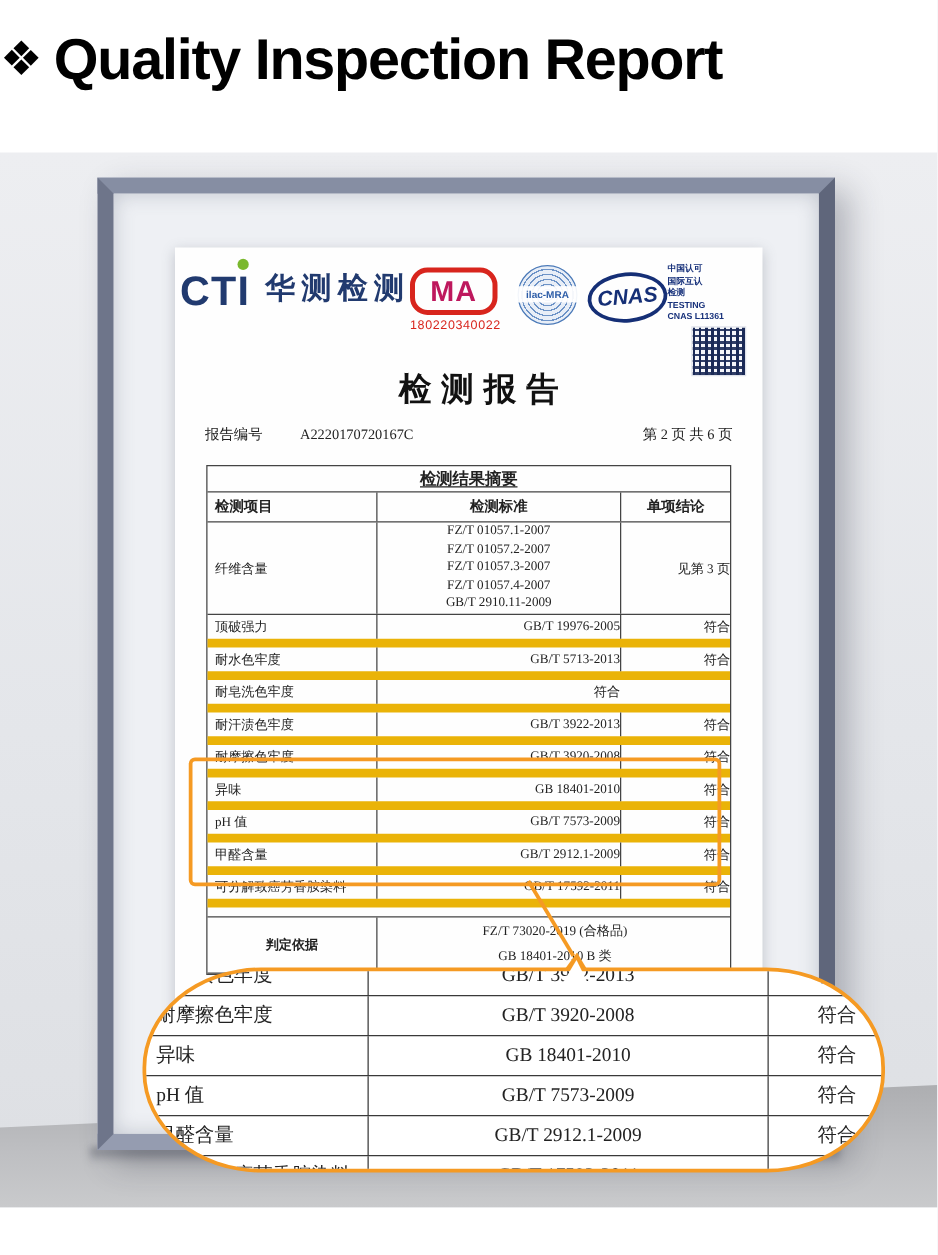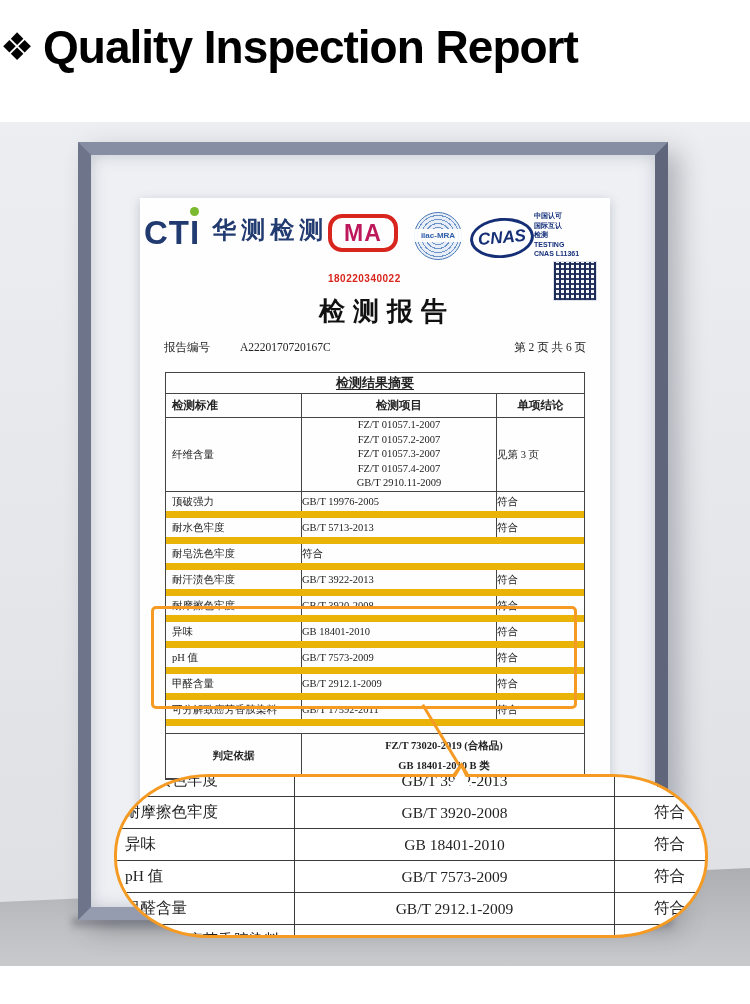--- a/index.html
+++ b/index.html
@@ -34,21 +34,21 @@
     font-family:"Liberation Sans","DejaVu Sans",sans-serif;color:#213a6f;}
   .cti-text{font-size:33px;font-weight:bold;letter-spacing:1px;position:relative;}
   .cti-dot{position:absolute;right:1px;top:-7px;width:9px;height:9px;border-radius:50%;
     background:#7ab82e;}
   .cti-cn{font-size:24px;font-weight:bold;letter-spacing:5px;}
   .cma{position:absolute;left:188px;top:16px;text-align:center;
     font-family:"Liberation Sans","DejaVu Sans",sans-serif;}
   .cma-badge{width:62px;height:30px;border:4px solid #d8251d;border-radius:14px;
     color:#be185d;font-size:23px;font-weight:bold;display:flex;align-items:center;
     justify-content:center;letter-spacing:1px;}
-  .cma-num{margin-top:21px;font-size:10px;font-weight:bold;color:#d8251d;letter-spacing:.5px;}
+  .cma-num{margin-top:3px;font-size:10px;font-weight:normal;color:#d8251d;letter-spacing:.5px;}
   .ilac{position:absolute;left:274px;top:14px;width:46px;height:46px;border-radius:50%;
     background:repeating-radial-gradient(circle at 50% 50%,#6d93c7 0 1px,#e8eef7 1px 4px);
     border:1px solid #4a79b8;}
   .ilac-band{position:absolute;left:-3px;right:-3px;top:16px;height:13px;
     background:rgba(255,255,255,.93);display:flex;align-items:center;justify-content:center;
     font-family:"Liberation Sans","DejaVu Sans",sans-serif;font-size:8px;font-weight:bold;
     color:#2d5da8;border-radius:2px;}
   .cnas{position:absolute;left:330px;top:20px;width:58px;height:34px;
     border:3px solid #152f76;border-radius:50%;display:flex;align-items:center;
     justify-content:center;transform:rotate(-5deg);}
@@ -70,29 +70,29 @@
   .meta-row .val{margin-left:30px;}
   
   .report-table{position:absolute;left:25px;top:174px;width:420px;
     border:1px solid #444;font-size:10.5px;box-sizing:border-box;}
   .t-summary{height:20px;line-height:20px;text-align:center;font-weight:bold;
     font-size:13px;border-bottom:1px solid #444;}
   .t-summary u{text-underline-offset:2px;}
   .grid3{display:grid;grid-template-columns:135px 195px 88px;}
   .grid3>div{display:flex;align-items:center;height:100%;box-sizing:border-box;}
   .grid3>div:nth-child(1){padding-left:6px;}
-  .grid3>div:nth-child(2),.grid3>div:nth-child(3){justify-content:flex-start;border-left:1px solid #444;}
+  .grid3>div:nth-child(2),.grid3>div:nth-child(3){justify-content:flex-end;border-left:1px solid #444;}
   .t-head{height:23px;font-weight:bold;font-size:11.5px;border-bottom:1px solid #444;}
   .t-head>div:nth-child(2),.t-head>div:nth-child(3){justify-content:center;}
   .t-row{height:19px;border-bottom:7px solid #eab308;}
   .t-row-fiber{height:73px;border-bottom:1px solid #444;}
   .std-lines{width:100%;text-align:center;line-height:14.5px;}
   .t-gap{height:7px;border-bottom:1px solid #444;}
   .t-judge{display:grid;grid-template-columns:135px 285px;height:44px;border-bottom:1px solid #444;}
-  .t-judge>div{display:flex;align-items:center;justify-content:center;height:100%;box-sizing:border-box;font-weight:bold;}
+  .t-judge>div{display:flex;align-items:center;justify-content:center;height:100%;box-sizing:border-box;}
   .t-judge>div:nth-child(2){border-left:1px solid #444;}
   .judge-label{font-weight:bold;}
   .judge-lines{text-align:center;line-height:20px;}
   .t-footer{height:20px;line-height:20px;text-align:center;}
   
   .hl-rect{position:absolute;left:151px;top:484px;width:420px;height:97px;
     border:3px solid #f59a23;border-radius:5px;z-index:5;}
   .connector{position:absolute;left:424px;top:582px;width:70px;height:0;
     border-top:3px solid #f59a23;transform-origin:0 0;transform:rotate(59deg);z-index:5;}
   .blob{position:absolute;left:114px;top:652px;width:588px;height:158px;
@@ -155,22 +155,22 @@
         <div class="doc-title">检测报告</div>
 
         <div class="meta-row">
           <span><span>报告编号</span><span class="val">A2220170720167C</span></span>
           <span>第 2 页 共 6 页</span>
         </div>
 
         <div class="report-table">
           <div class="t-summary"><u>检测结果摘要</u></div>
           <div class="grid3 t-head">
+            <div>检测项目</div>
             <div>检测标准</div>
-            <div>检测项目</div>
             <div>单项结论</div>
           </div>
           <div class="grid3 t-row-fiber">
             <div>纤维含量</div>
             <div>
               <div class="std-lines">
                 <div>FZ/T 01057.1-2007</div>
                 <div>FZ/T 01057.2-2007</div>
                 <div>FZ/T 01057.3-2007</div>
                 <div>FZ/T 01057.4-2007</div>

